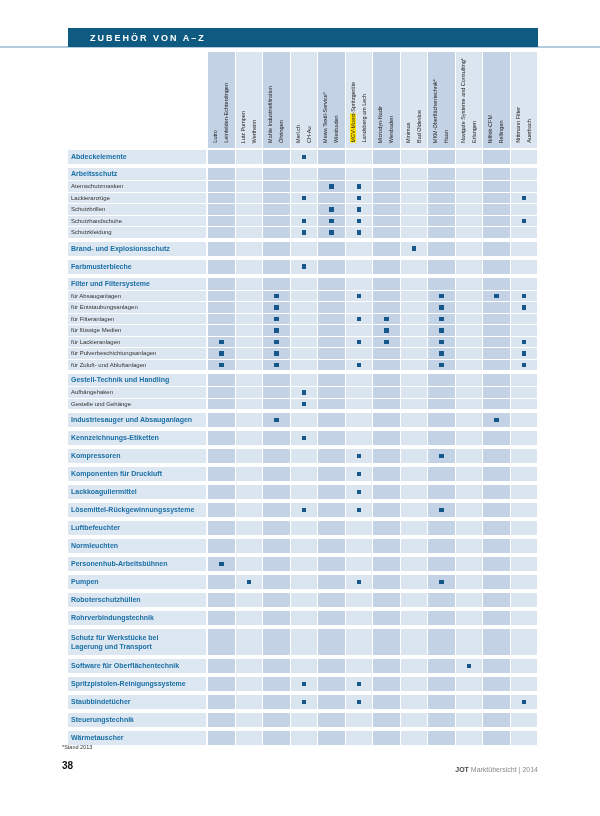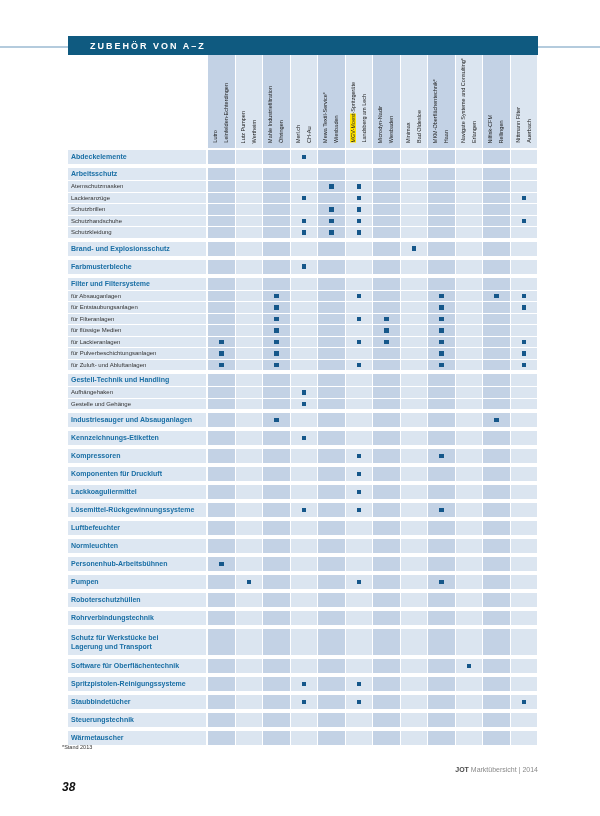--- a/index.html
+++ b/index.html
@@ -1,21 +1,21 @@
 <!DOCTYPE html>
 <html><head>
 <meta charset="utf-8">
 <style>
   html,body{margin:0;padding:0;background:#888;}
   .page{position:relative;width:600px;height:816px;background:#ffffff;
         font-family:"Liberation Sans",sans-serif;overflow:hidden;margin:0 auto;}
   .rule{position:absolute;left:0;top:46px;width:600px;height:1.5px;background:#b4cbdd;}
   .titlebar{position:absolute;left:68px;top:28px;width:470px;height:19px;background:#0f5a80;
             color:#fff;display:flex;align-items:center;padding-left:22px;box-sizing:border-box;
-            font-size:9px;font-weight:700;letter-spacing:2px;z-index:2;margin-top:8px;}
+            font-size:9px;font-weight:700;letter-spacing:2px;z-index:2;}
   .table{position:absolute;left:68px;top:52px;width:470px;}
   .row{display:flex;}
   .head-row{height:96px;margin-bottom:2px;}
   .head-spacer{width:140px;box-sizing:border-box;border-right:2px solid #fff;background:#fff;}
   .head-cell{width:27.5px;box-sizing:border-box;border-right:1px solid #fff;
              display:flex;align-items:flex-end;justify-content:center;padding-bottom:5px;}
   .vtext{writing-mode:vertical-rl;transform:rotate(180deg);font-size:5.5px;color:#222;
          line-height:2.0;white-space:nowrap;}
   .v-name,.v-city{display:block;}
   .hl{background:#ffe200;color:#222;}
@@ -26,21 +26,21 @@
   .cell{width:27.5px;box-sizing:border-box;border-right:1px solid #fff;
         display:flex;align-items:center;justify-content:center;}
   .r-cat{height:14px;}
   .r-group{height:12px;}
   .r-sub{height:10.5px;}
   .r-cat2{height:26px;}
   .cat-label{font-size:7px;font-weight:700;color:#1a6fa5;line-height:1.35;}
   .sub-label{font-size:6px;color:#333;}
   .dot{width:4.5px;height:4.5px;background:#15578a;}
   .footnote{position:absolute;left:62px;top:744px;font-size:5.5px;color:#333;}
-  .pagenum{position:absolute;left:62px;top:780px;font-size:12px;font-weight:700;color:#111;font-style:italic;}
+  .pagenum{position:absolute;left:62px;top:760px;font-size:10px;font-weight:700;color:#111;}
   .footer{position:absolute;right:62px;top:766px;font-size:7px;color:#8a8a8a;}
   .footer .brand{font-weight:700;color:#474747;}
 </style>
 </head>
 <body>
 
 <div class="page">
   <div class="rule"></div>
   <div class="titlebar">
     <span>ZUBEHÖR VON A–Z</span>

